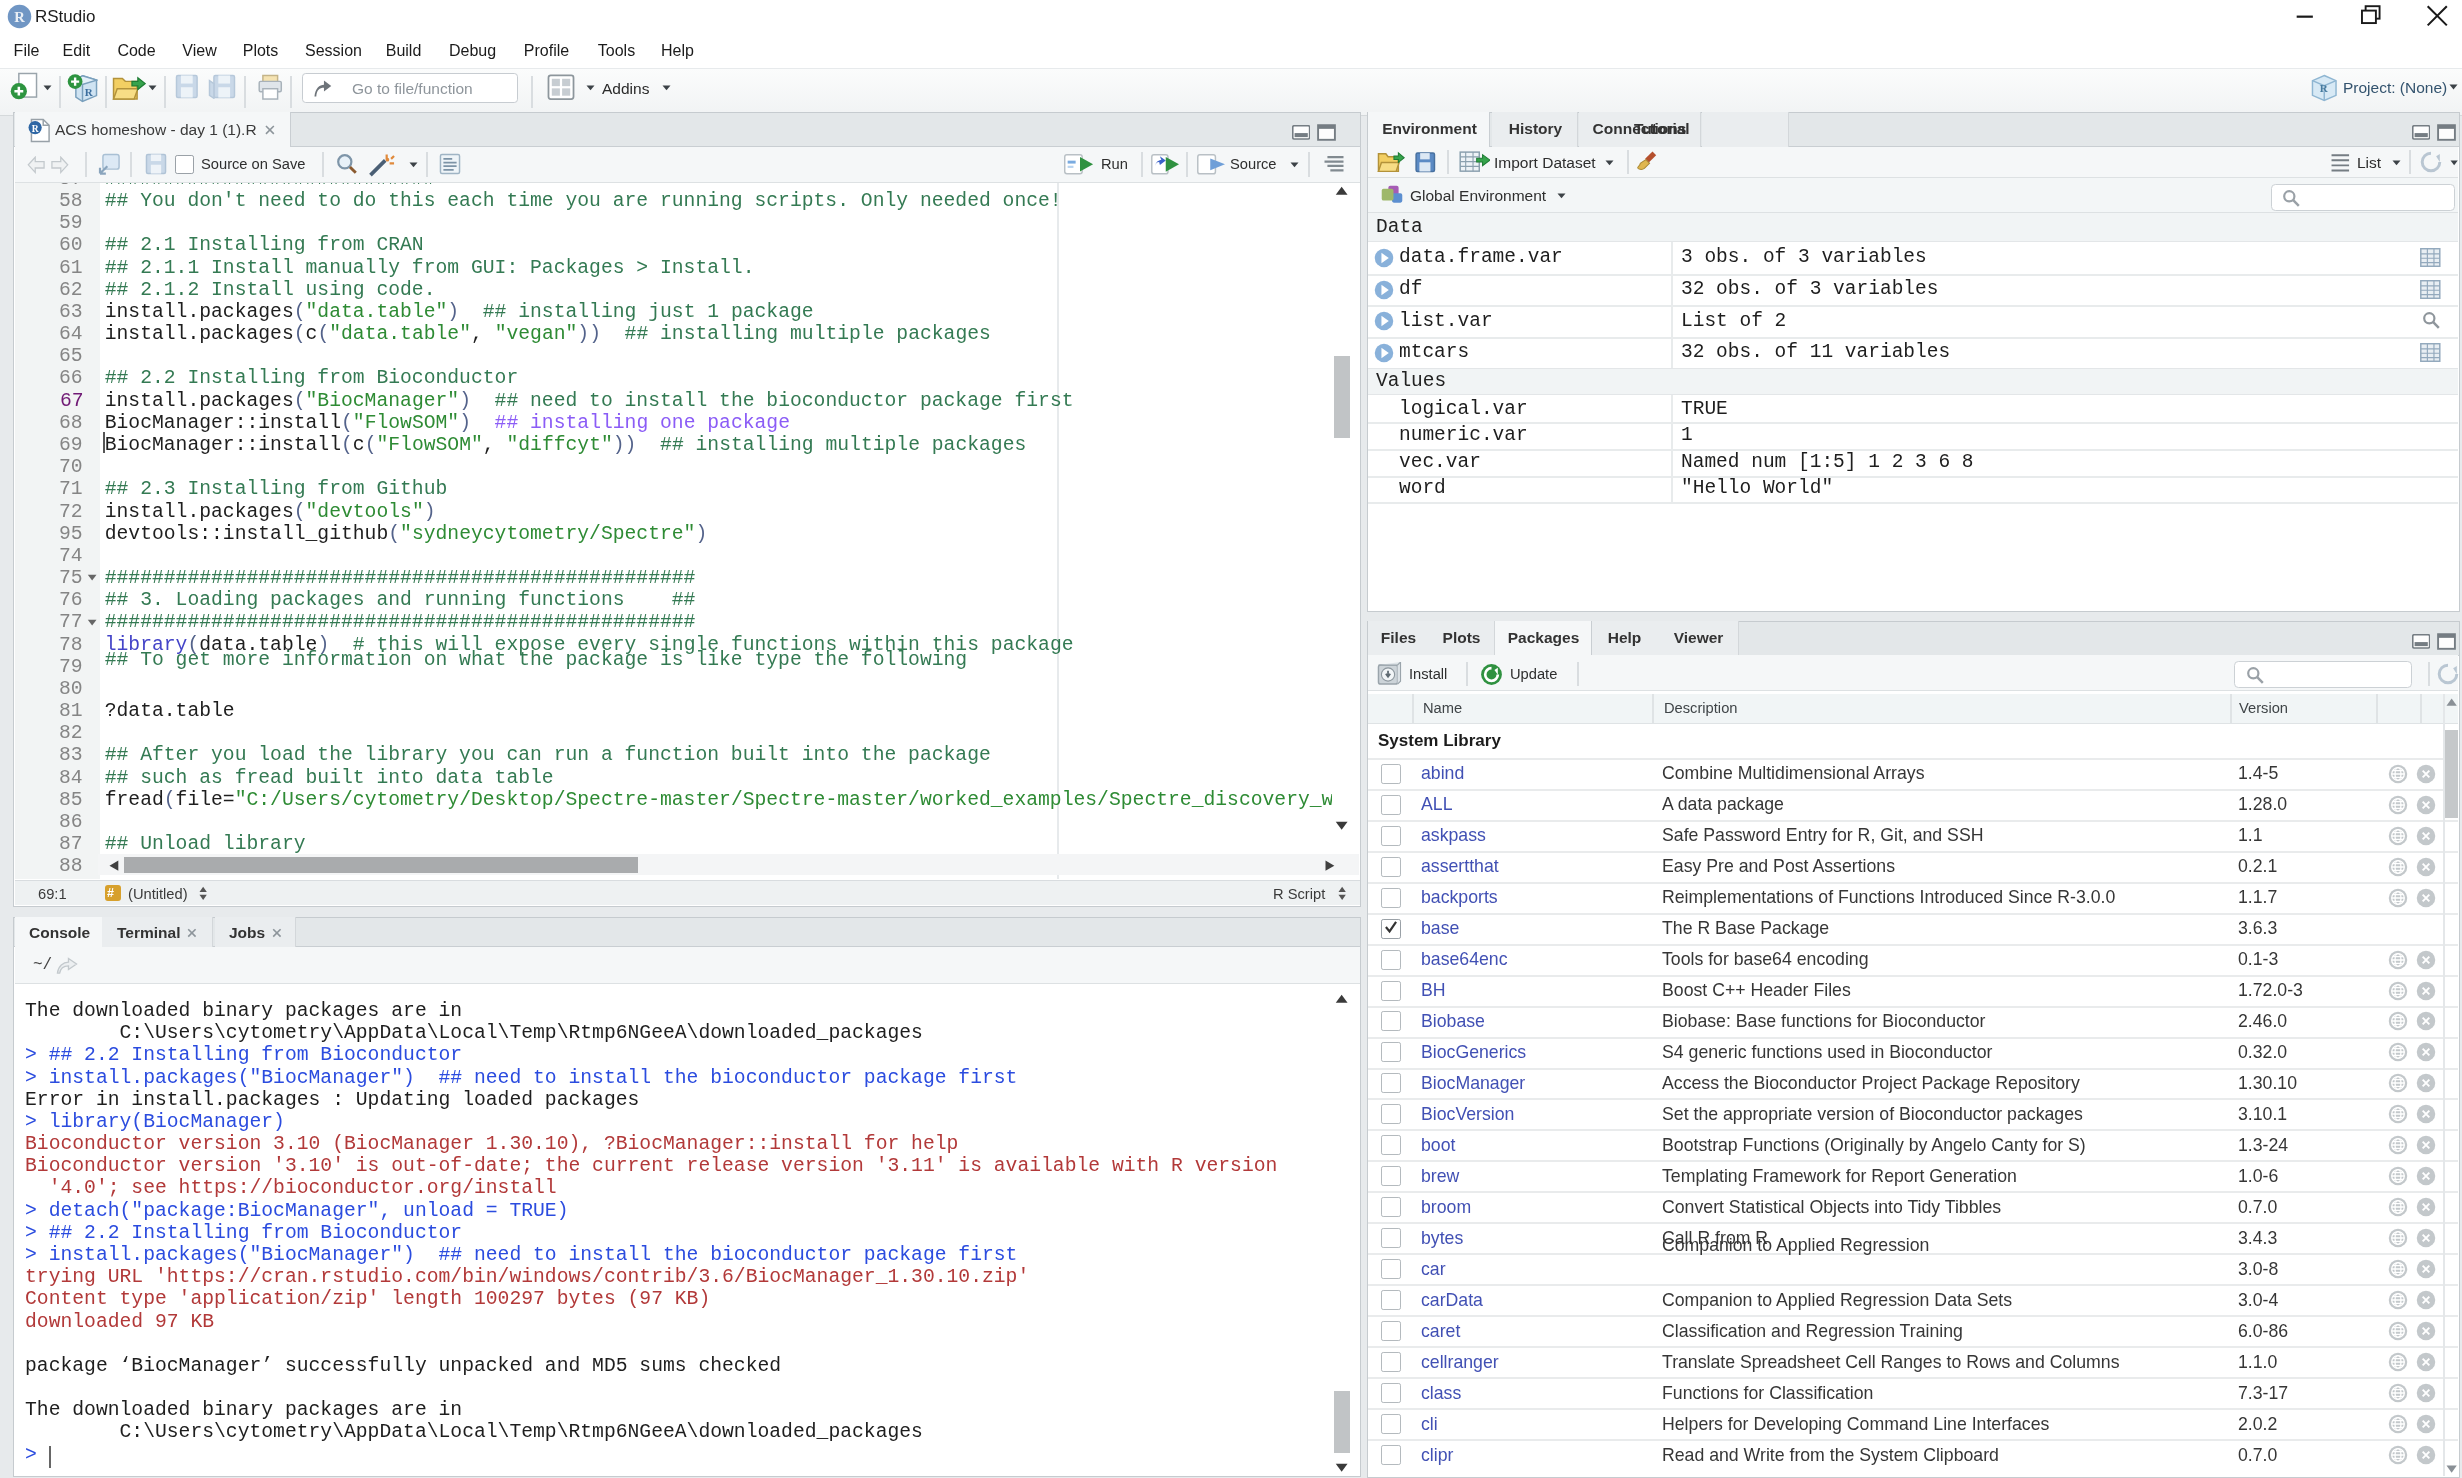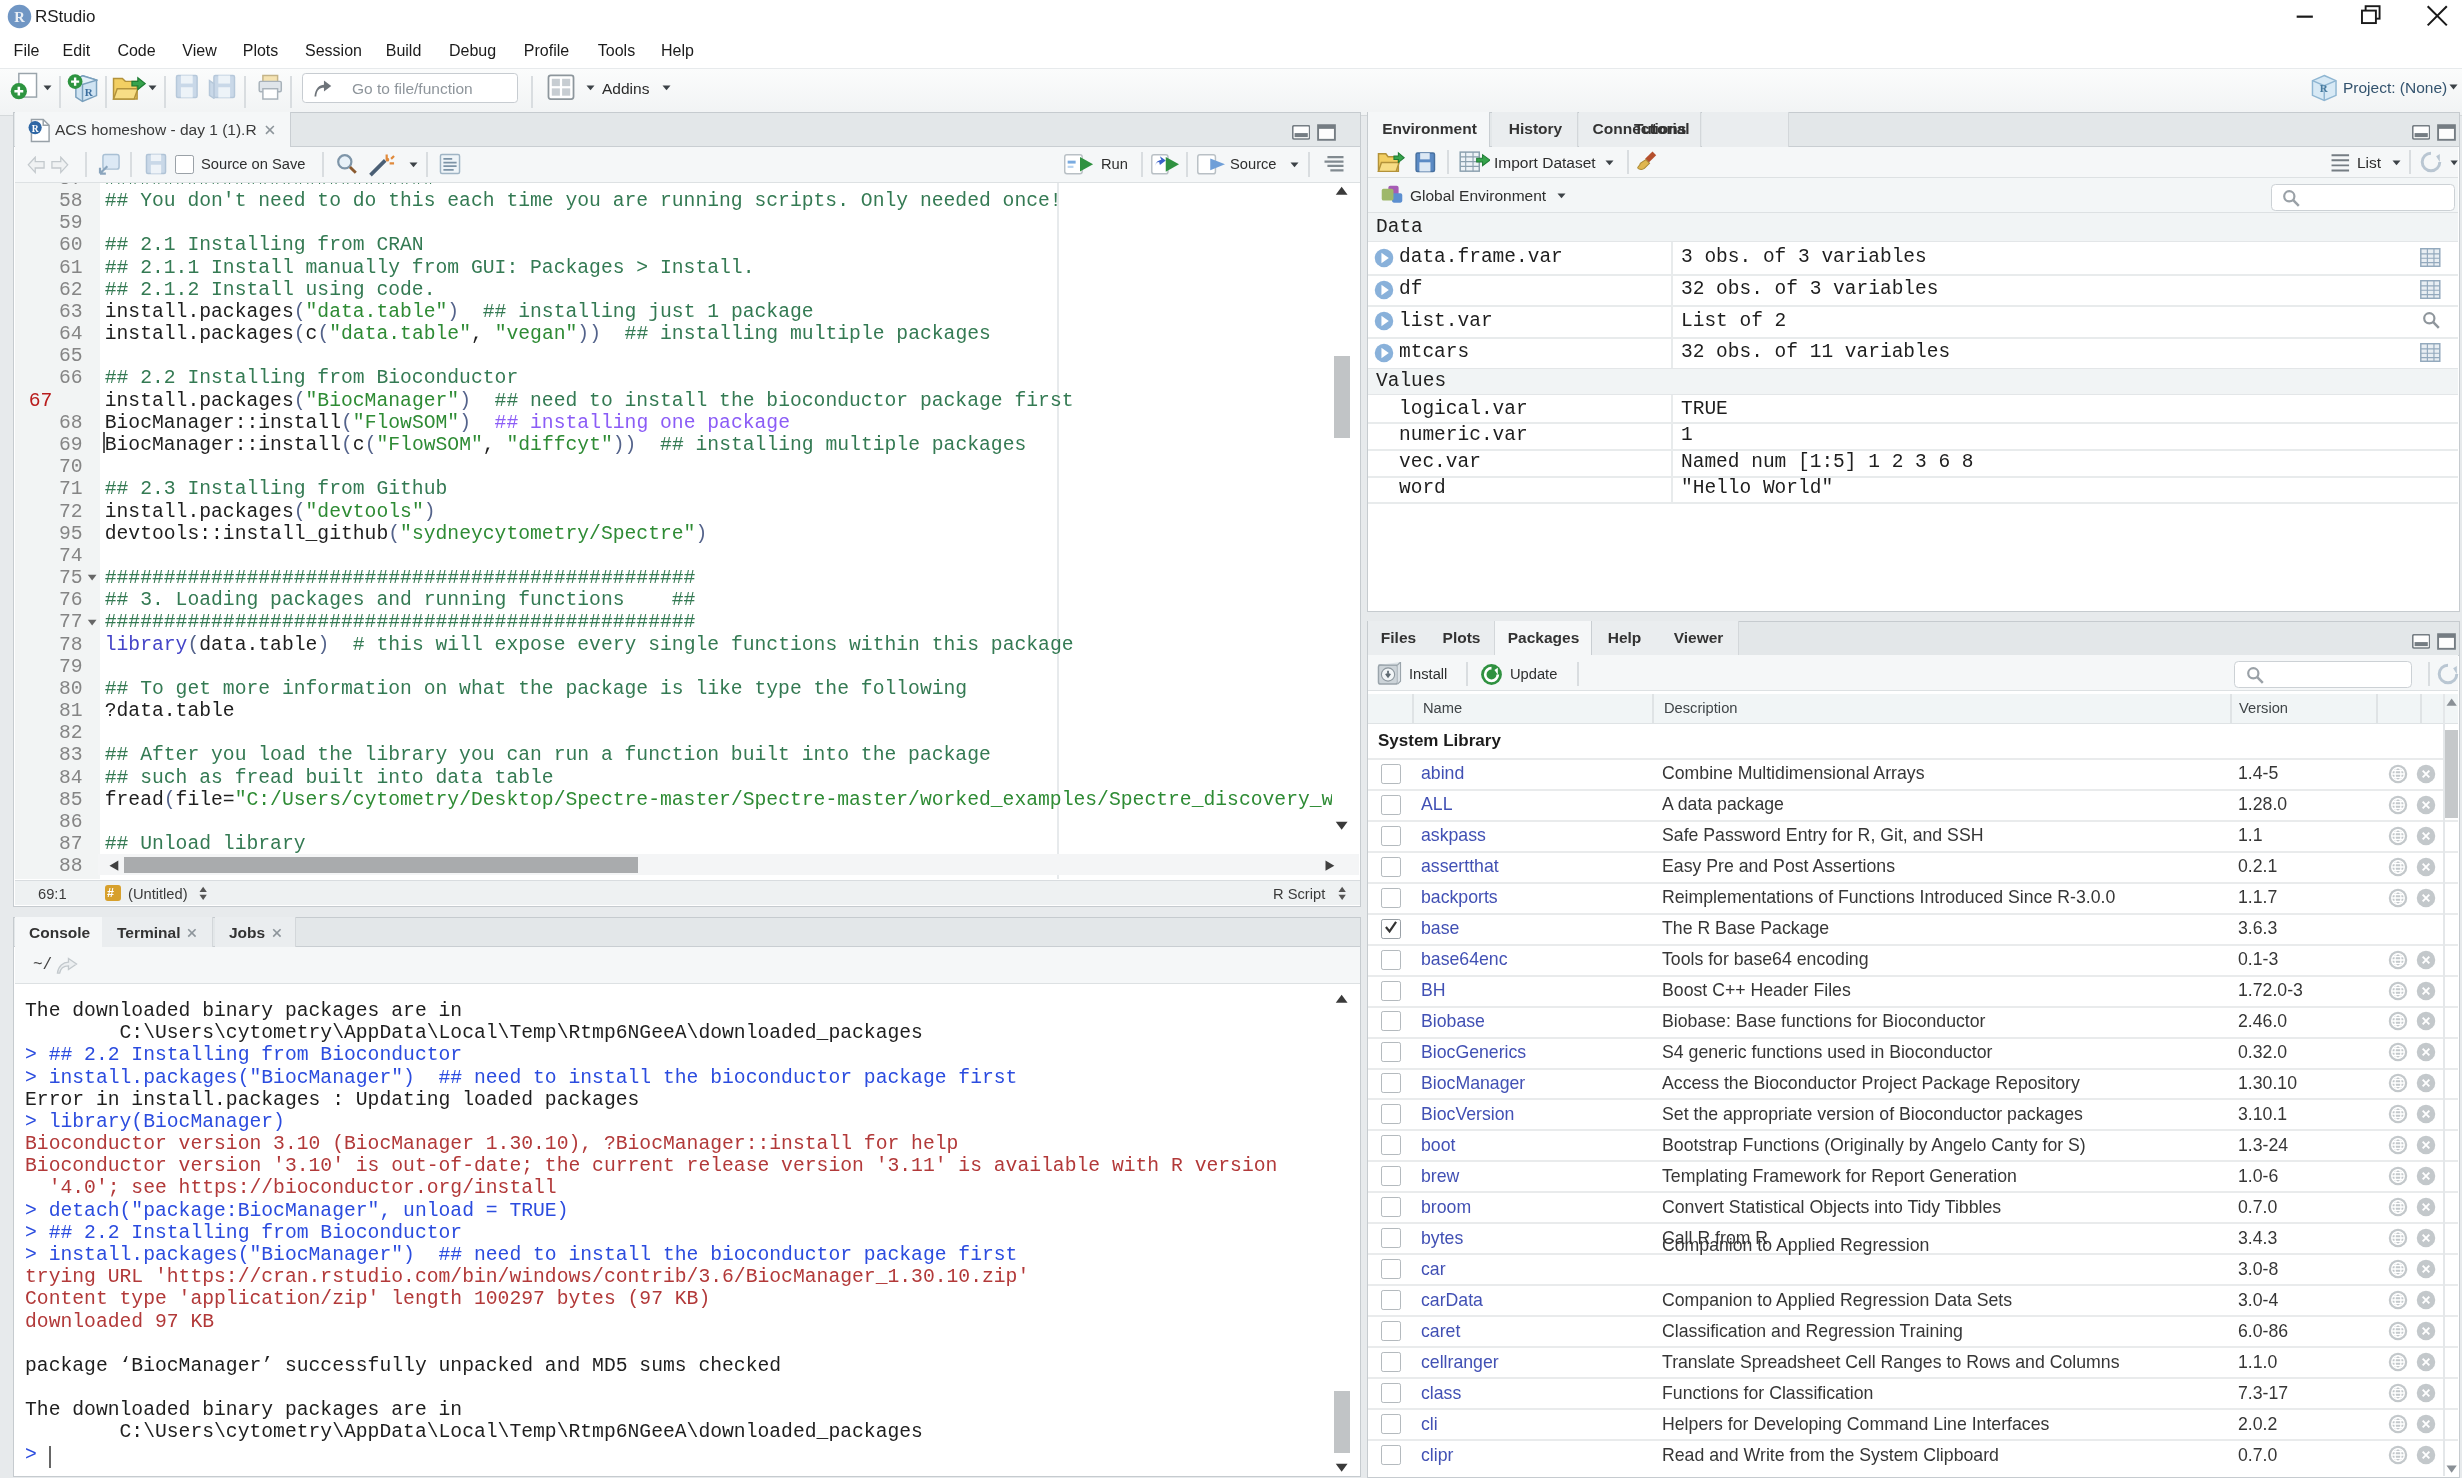--- a/index.html
+++ b/index.html
@@ -209,21 +209,21 @@
 <div style="position:absolute;left:90px;top:74px;font:19.7px 'Liberation Mono',monospace;line-height:22px;white-space:pre;"><span style="color:#347a53">## 2.1.1 Install manually from GUI: Packages &gt; Install.</span></div>
 <div style="position:absolute;left:0px;top:96px;width:68px;text-align:right;font:19.7px 'Liberation Mono',monospace;line-height:22px;color:#858585;">62</div>
 <div style="position:absolute;left:90px;top:96px;font:19.7px 'Liberation Mono',monospace;line-height:22px;white-space:pre;"><span style="color:#347a53">## 2.1.2 Install using code.</span></div>
 <div style="position:absolute;left:0px;top:118px;width:68px;text-align:right;font:19.7px 'Liberation Mono',monospace;line-height:22px;color:#858585;">63</div>
 <div style="position:absolute;left:90px;top:118px;font:19.7px 'Liberation Mono',monospace;line-height:22px;white-space:pre;"><span style="color:#1e1e1e">install.packages</span><span style="color:#53628a">(</span><span style="color:#2e8b34">"data.table"</span><span style="color:#53628a">)</span><span style="color:#347a53">  ## installing just 1 package</span></div>
 <div style="position:absolute;left:0px;top:140px;width:68px;text-align:right;font:19.7px 'Liberation Mono',monospace;line-height:22px;color:#858585;">64</div>
 <div style="position:absolute;left:90px;top:140px;font:19.7px 'Liberation Mono',monospace;line-height:22px;white-space:pre;"><span style="color:#1e1e1e">install.packages</span><span style="color:#53628a">(</span><span style="color:#1e1e1e">c</span><span style="color:#53628a">(</span><span style="color:#2e8b34">"data.table"</span><span style="color:#1e1e1e">, </span><span style="color:#2e8b34">"vegan"</span><span style="color:#53628a">))</span><span style="color:#347a53">  ## installing multiple packages</span></div>
 <div style="position:absolute;left:0px;top:162px;width:68px;text-align:right;font:19.7px 'Liberation Mono',monospace;line-height:22px;color:#858585;">65</div>
 <div style="position:absolute;left:0px;top:184px;width:68px;text-align:right;font:19.7px 'Liberation Mono',monospace;line-height:22px;color:#858585;">66</div>
 <div style="position:absolute;left:90px;top:184px;font:19.7px 'Liberation Mono',monospace;line-height:22px;white-space:pre;"><span style="color:#347a53">## 2.2 Installing from Bioconductor</span></div>
-<div style="position:absolute;left:14px;top:207px;width:68px;font:19.7px 'Liberation Mono',monospace;line-height:22px;color:#b91c1c;">67</div>
+<div style="position:absolute;left:1px;top:207px;width:68px;text-align:right;font:19.7px 'Liberation Mono',monospace;line-height:22px;color:#701a75;">67</div>
 <div style="position:absolute;left:90px;top:207px;font:19.7px 'Liberation Mono',monospace;line-height:22px;white-space:pre;"><span style="color:#1e1e1e">install.packages</span><span style="color:#53628a">(</span><span style="color:#2e8b34">"BiocManager"</span><span style="color:#53628a">)</span><span style="color:#347a53">  ## need to install the bioconductor package first</span></div>
 <div style="position:absolute;left:0px;top:229px;width:68px;text-align:right;font:19.7px 'Liberation Mono',monospace;line-height:22px;color:#858585;">68</div>
 <div style="position:absolute;left:90px;top:229px;font:19.7px 'Liberation Mono',monospace;line-height:22px;white-space:pre;"><span style="color:#1e1e1e">BiocManager::install</span><span style="color:#53628a">(</span><span style="color:#2e8b34">"FlowSOM"</span><span style="color:#53628a">)</span><span style="color:#8b5cf6">  ## installing one package</span></div>
 <div style="position:absolute;left:0px;top:251px;width:68px;text-align:right;font:19.7px 'Liberation Mono',monospace;line-height:22px;color:#858585;">69</div>
 <div style="position:absolute;left:90px;top:251px;font:19.7px 'Liberation Mono',monospace;line-height:22px;white-space:pre;"><span style="color:#1e1e1e">BiocManager::install</span><span style="color:#53628a">(</span><span style="color:#1e1e1e">c</span><span style="color:#53628a">(</span><span style="color:#2e8b34">"FlowSOM"</span><span style="color:#1e1e1e">, </span><span style="color:#2e8b34">"diffcyt"</span><span style="color:#53628a">))</span><span style="color:#347a53">  ## installing multiple packages</span></div>
 <div style="position:absolute;left:0px;top:273px;width:68px;text-align:right;font:19.7px 'Liberation Mono',monospace;line-height:22px;color:#858585;">70</div>
 <div style="position:absolute;left:0px;top:295px;width:68px;text-align:right;font:19.7px 'Liberation Mono',monospace;line-height:22px;color:#858585;">71</div>
 <div style="position:absolute;left:90px;top:295px;font:19.7px 'Liberation Mono',monospace;line-height:22px;white-space:pre;"><span style="color:#347a53">## 2.3 Installing from Github</span></div>
 <div style="position:absolute;left:0px;top:318px;width:68px;text-align:right;font:19.7px 'Liberation Mono',monospace;line-height:22px;color:#858585;">72</div>
 <div style="position:absolute;left:90px;top:318px;font:19.7px 'Liberation Mono',monospace;line-height:22px;white-space:pre;"><span style="color:#1e1e1e">install.packages</span><span style="color:#53628a">(</span><span style="color:#2e8b34">"devtools"</span><span style="color:#53628a">)</span></div>
@@ -239,21 +239,21 @@
 <div style="position:absolute;left:90px;top:406px;font:19.7px 'Liberation Mono',monospace;line-height:22px;white-space:pre;"><span style="color:#347a53">## 3. Loading packages and running functions    ##</span></div>
 <div style="position:absolute;left:0px;top:428px;width:68px;text-align:right;font:19.7px 'Liberation Mono',monospace;line-height:22px;color:#858585;">77</div>
 <svg style="position:absolute;left:72px;top:436px" width="10.3" height="8" viewBox="0 0 14 11">
       <path d="M1 1l6 8 6-8z" fill="#666"></path>
     </svg>
 <div style="position:absolute;left:90px;top:428px;font:19.7px 'Liberation Mono',monospace;line-height:22px;white-space:pre;"><span style="color:#347a53">##################################################</span></div>
 <div style="position:absolute;left:0px;top:451px;width:68px;text-align:right;font:19.7px 'Liberation Mono',monospace;line-height:22px;color:#858585;">78</div>
 <div style="position:absolute;left:90px;top:451px;font:19.7px 'Liberation Mono',monospace;line-height:22px;white-space:pre;"><span style="color:#4444c8">library</span><span style="color:#53628a">(</span><span style="color:#1e1e1e">data.table</span><span style="color:#53628a">)</span><span style="color:#347a53">  # this will expose every single functions within this package</span></div>
 <div style="position:absolute;left:0px;top:473px;width:68px;text-align:right;font:19.7px 'Liberation Mono',monospace;line-height:22px;color:#858585;">79</div>
 <div style="position:absolute;left:0px;top:495px;width:68px;text-align:right;font:19.7px 'Liberation Mono',monospace;line-height:22px;color:#858585;">80</div>
-<div style="position:absolute;left:90px;top:495px;font:19.7px 'Liberation Mono',monospace;line-height:22px;white-space:pre;"><span style="color:#347a53">## To get more information on what the package is like type the following</span></div>
+<div style="position:absolute;left:90px;top:466px;font:19.7px 'Liberation Mono',monospace;line-height:22px;white-space:pre;"><span style="color:#347a53">## To get more information on what the package is like type the following</span></div>
 <div style="position:absolute;left:0px;top:517px;width:68px;text-align:right;font:19.7px 'Liberation Mono',monospace;line-height:22px;color:#858585;">81</div>
 <div style="position:absolute;left:90px;top:517px;font:19.7px 'Liberation Mono',monospace;line-height:22px;white-space:pre;"><span style="color:#1e1e1e">?data.table</span></div>
 <div style="position:absolute;left:0px;top:539px;width:68px;text-align:right;font:19.7px 'Liberation Mono',monospace;line-height:22px;color:#858585;">82</div>
 <div style="position:absolute;left:0px;top:561px;width:68px;text-align:right;font:19.7px 'Liberation Mono',monospace;line-height:22px;color:#858585;">83</div>
 <div style="position:absolute;left:90px;top:561px;font:19.7px 'Liberation Mono',monospace;line-height:22px;white-space:pre;"><span style="color:#347a53">## After you load the library you can run a function built into the package</span></div>
 <div style="position:absolute;left:0px;top:584px;width:68px;text-align:right;font:19.7px 'Liberation Mono',monospace;line-height:22px;color:#858585;">84</div>
 <div style="position:absolute;left:90px;top:584px;font:19.7px 'Liberation Mono',monospace;line-height:22px;white-space:pre;"><span style="color:#347a53">## such as fread built into data table</span></div>
 <div style="position:absolute;left:0px;top:606px;width:68px;text-align:right;font:19.7px 'Liberation Mono',monospace;line-height:22px;color:#858585;">85</div>
 <div style="position:absolute;left:90px;top:606px;font:19.7px 'Liberation Mono',monospace;line-height:22px;white-space:pre;"><span style="color:#1e1e1e">fread</span><span style="color:#53628a">(</span><span style="color:#1e1e1e">file=</span><span style="color:#2e8b34">"C:/Users/cytometry/Desktop/Spectre-master/Spectre-master/worked_examples/Spectre_discovery_w</span></div>
 <div style="position:absolute;left:0px;top:628px;width:68px;text-align:right;font:19.7px 'Liberation Mono',monospace;line-height:22px;color:#858585;">86</div>

